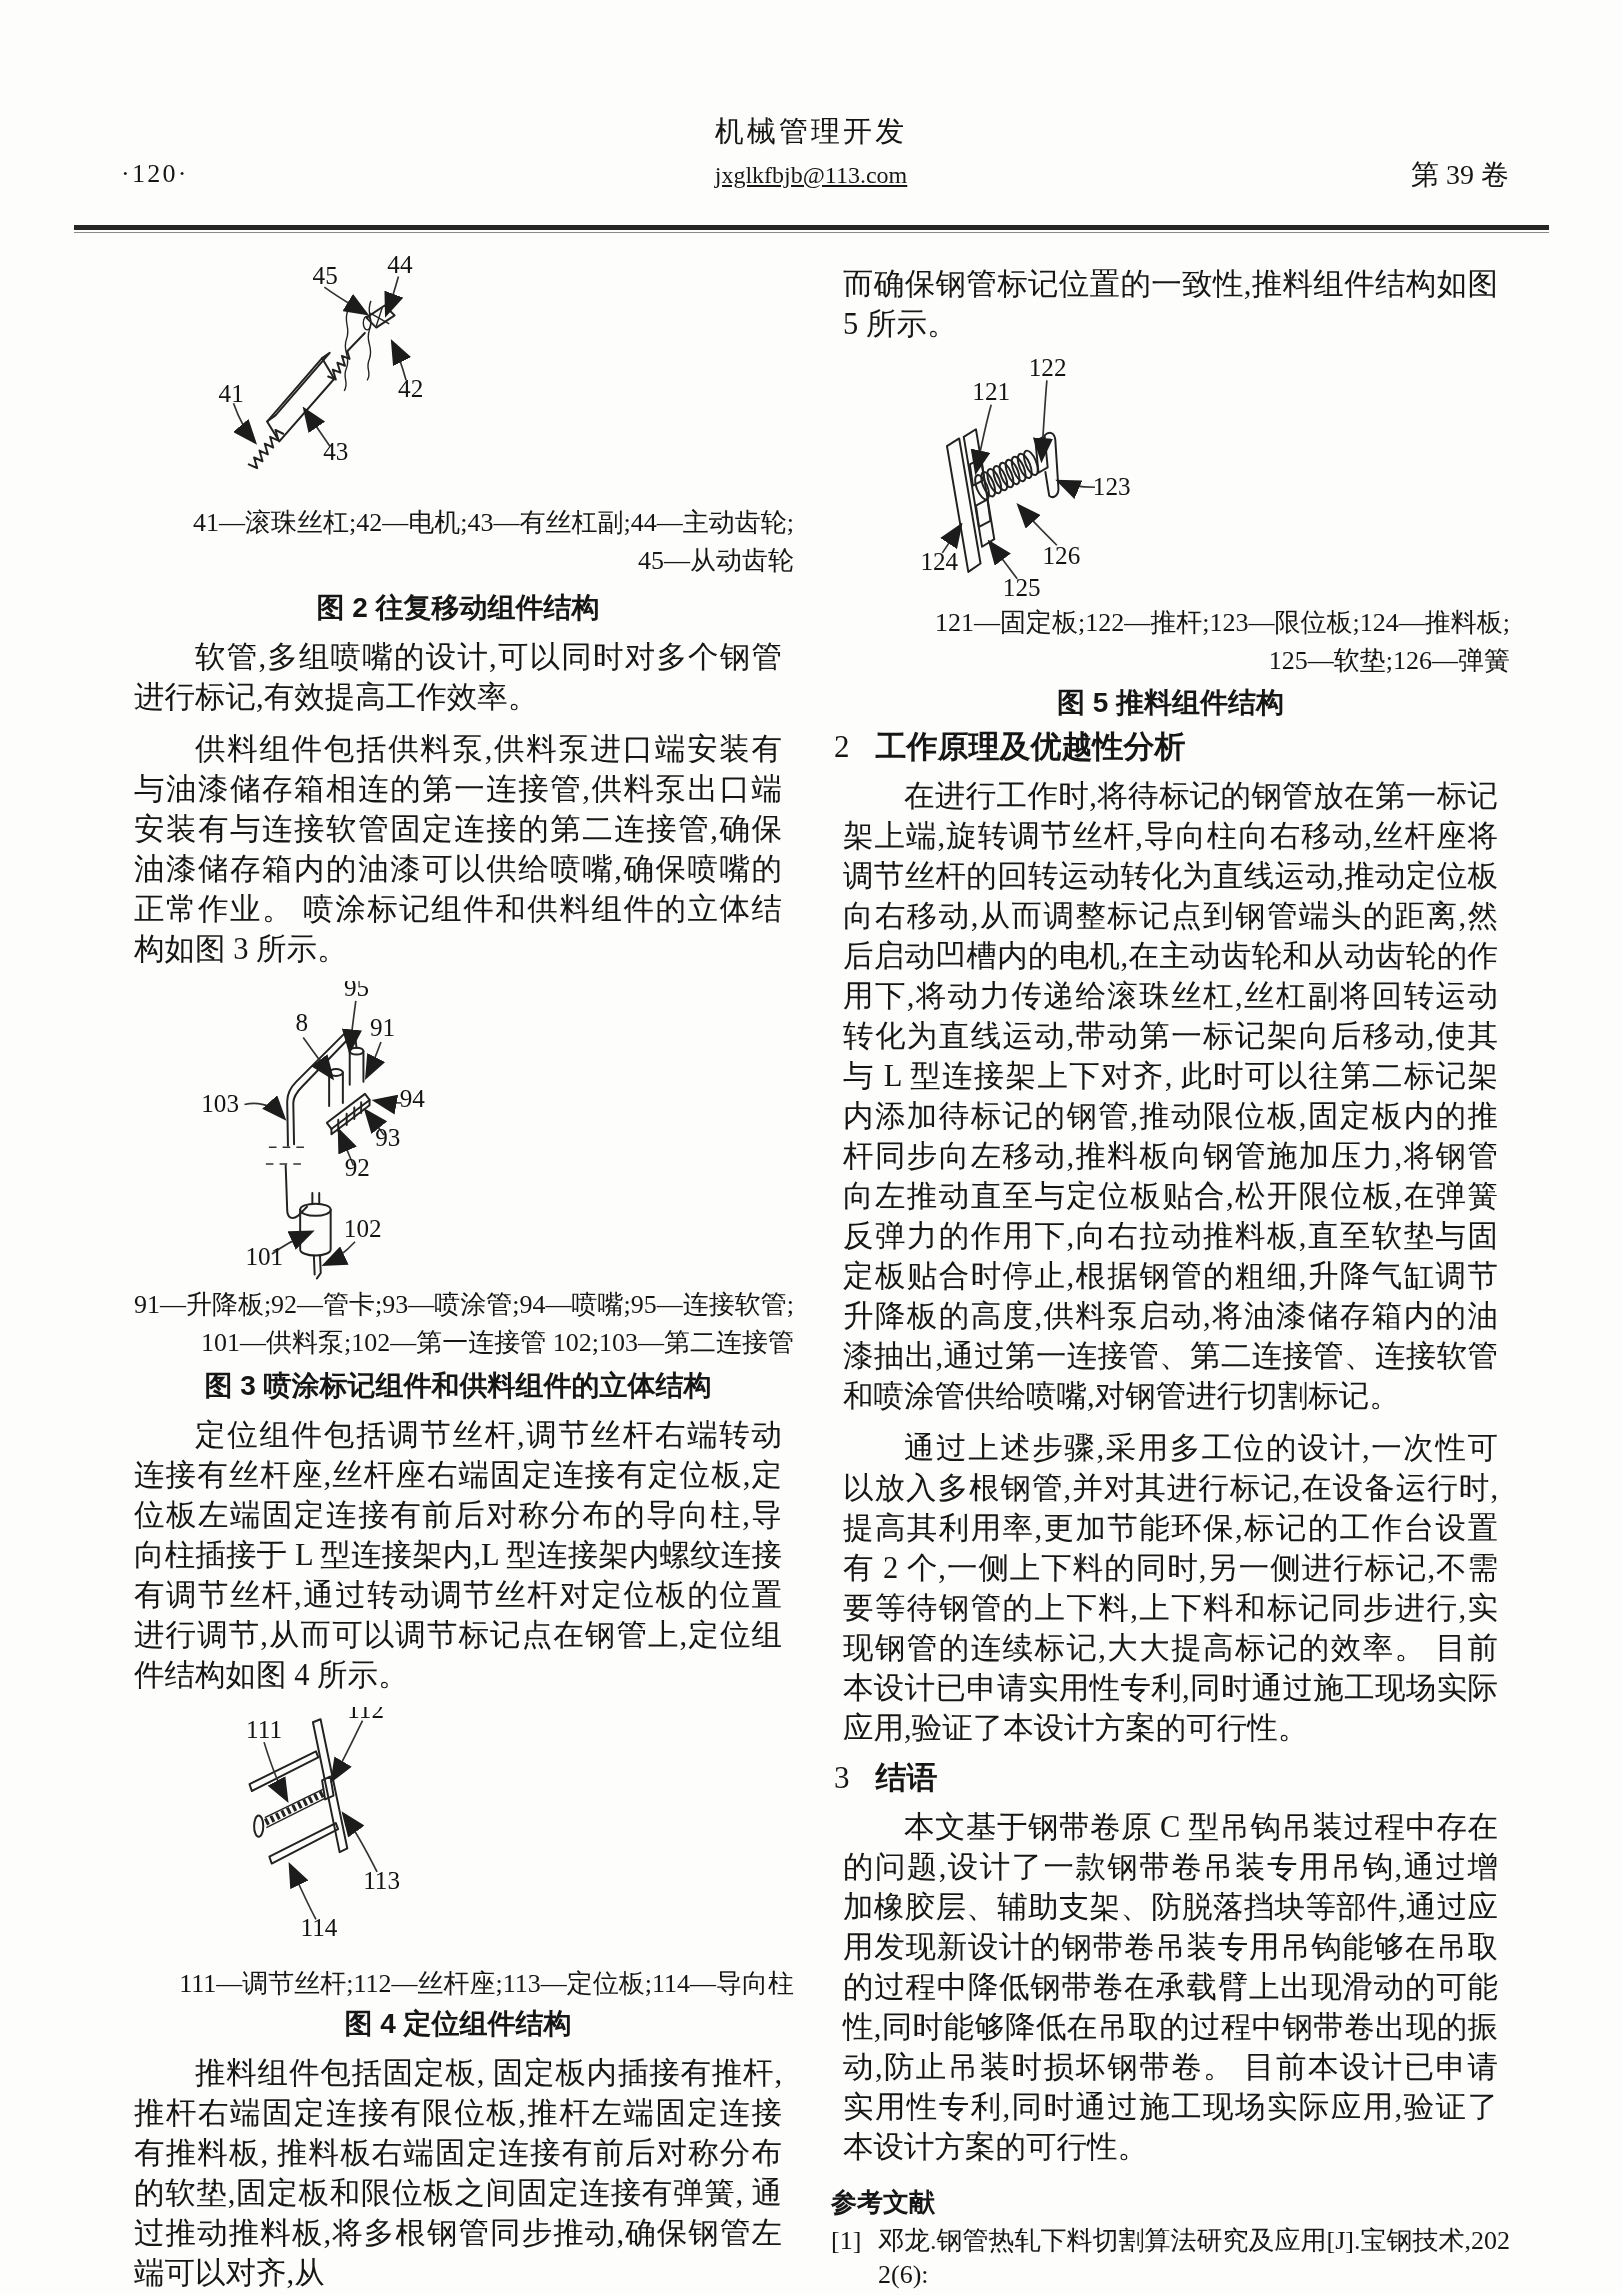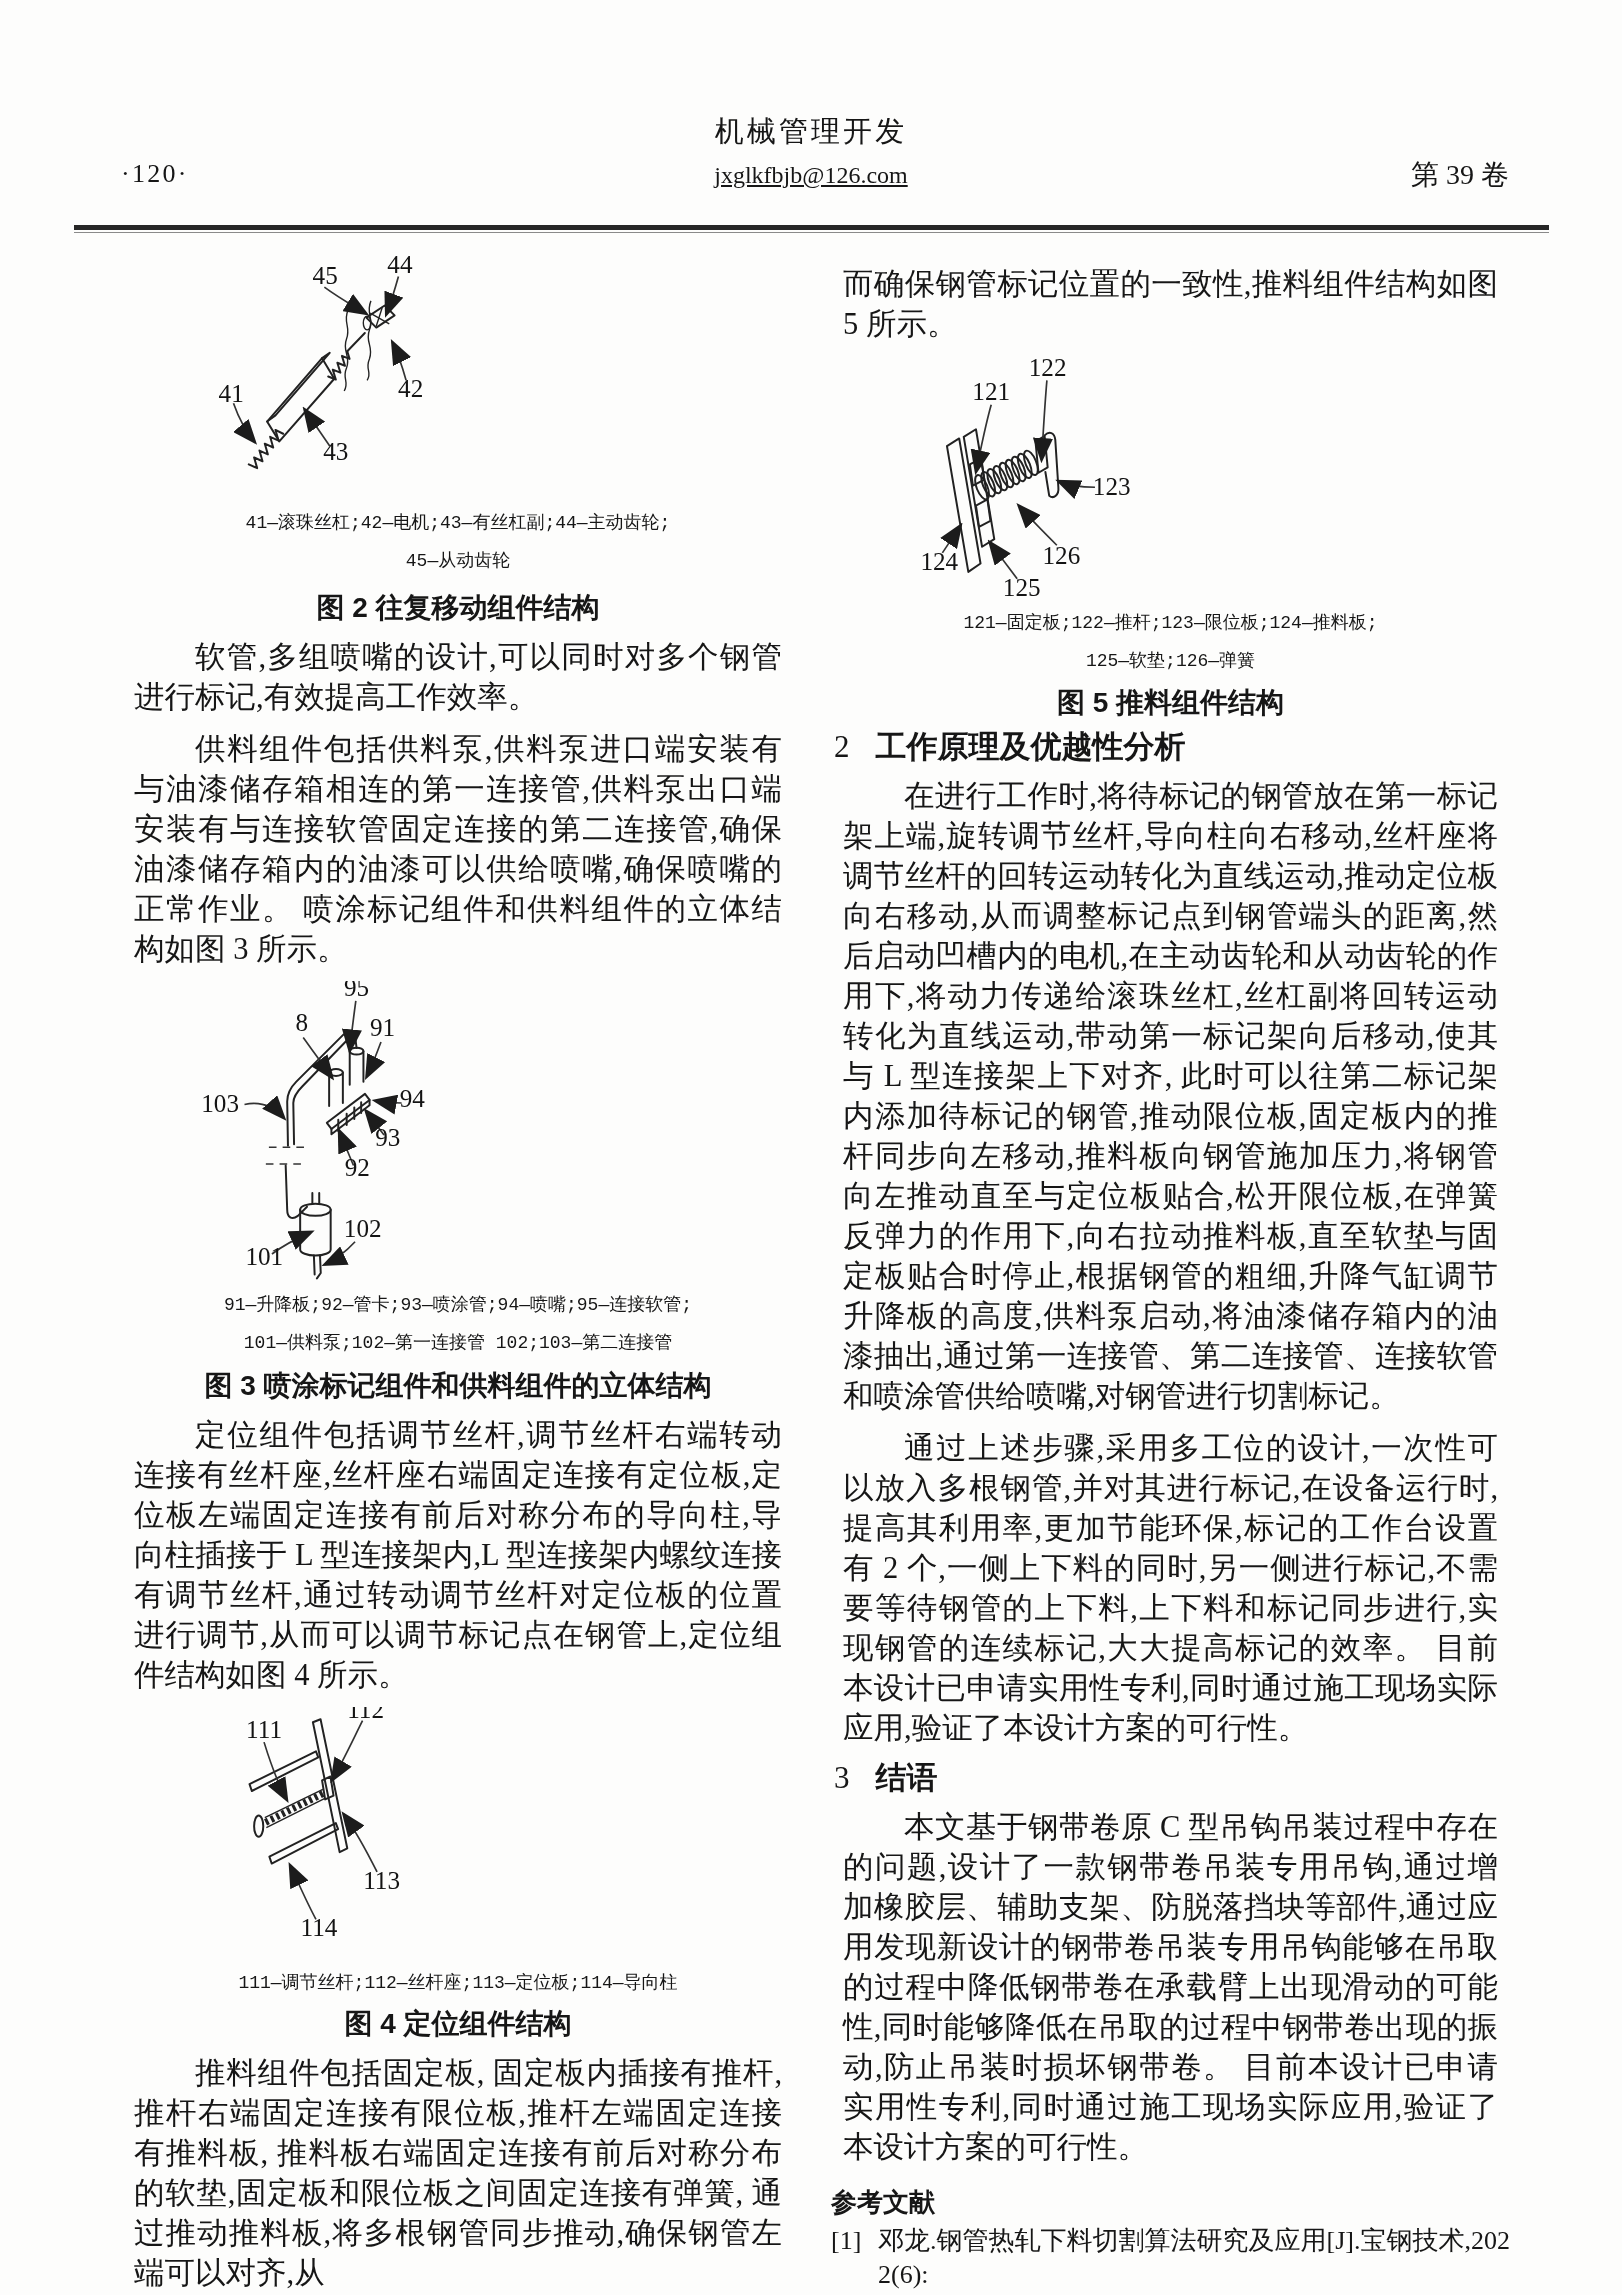--- a/index.html
+++ b/index.html
@@ -18,21 +18,21 @@
   .hdr-vol{position:absolute;top:156px;right:113px;font-size:28px;}
   .hdr-rule{position:absolute;top:225px;left:74px;right:73px;height:2.3px;border-top:5.3px solid #262626;border-bottom:1.5px solid #8a8a8a;}
   
   .col{position:absolute;top:252px;font-size:30.5px;line-height:40px;text-align:justify;word-break:break-all;}
   .col-left{left:122px;width:672px;}
   .col-right{left:831px;width:679px;}
   p.body{margin:12px;text-indent:2em;}
   
   .fig{margin:0;}
   .fig svg{display:block;}
-  .fig-cap{font-size:18px;line-height:38px;text-align:center;text-indent:0;word-break:break-all;font-family:Liberation Mono, monospace;}
+  .fig-cap{font-size:26px;line-height:38px;text-align:right;text-indent:0;word-break:break-all;}
   .fig-title{font-family:"Liberation Sans","DejaVu Sans",sans-serif;font-weight:700;font-size:28px;line-height:34px;text-align:center;margin-top:7.6px;}
   .mt6{margin-top:4.6px;}.mt8{margin-top:6.1px;}.mt15{margin-top:11.5px;}
   .fig2-title{margin-top:10.7px;}
   .fig4-cap{margin-top:6.1px;line-height:37px;}
   .fig4-title{margin-top:4.6px;}
   .para3{margin-top:20px;}
   .para4{margin-top:6.1px;}
   
   .sec-heading{font-family:"Liberation Sans","DejaVu Sans",sans-serif;font-weight:700;font-size:31px;line-height:35px;text-indent:0;margin:9.2px 0 6.1px 0;display:flex;}
   .sec-num{font-weight:400;font-family:"Liberation Serif","DejaVu Serif",serif;margin-right:26px;margin-left:3.1px;}
@@ -50,21 +50,21 @@
   svg .dash{stroke:#333;stroke-width:2;stroke-dasharray:10 8;fill:none;}
   svg .screw{stroke:#222;stroke-width:9;stroke-dasharray:4 4;fill:none;}
 </style>
 </head>
 <body>
 
 <div class="page">
 
   <div class="hdr-pageno">·120·</div>
   <div class="hdr-journal">机械管理开发</div>
-  <div class="hdr-email">jxglkfbjb@126.com</div>
+  <div class="hdr-email">jxglkfbjb@113.com</div>
   <div class="hdr-vol">第 39 卷</div>
   <div class="hdr-rule"></div>
 
   <div class="col col-left">
 
     <figure class="fig">
       <svg width="672" height="252" viewBox="0 0 880 330" style="font-size:40px">
         <defs>
             <marker id="m2" markerWidth="15" markerHeight="12" refX="13" refY="6" orient="auto">
               <path d="M0,0 L15,6 L0,12 Z" fill="#1c1c1c"></path>

